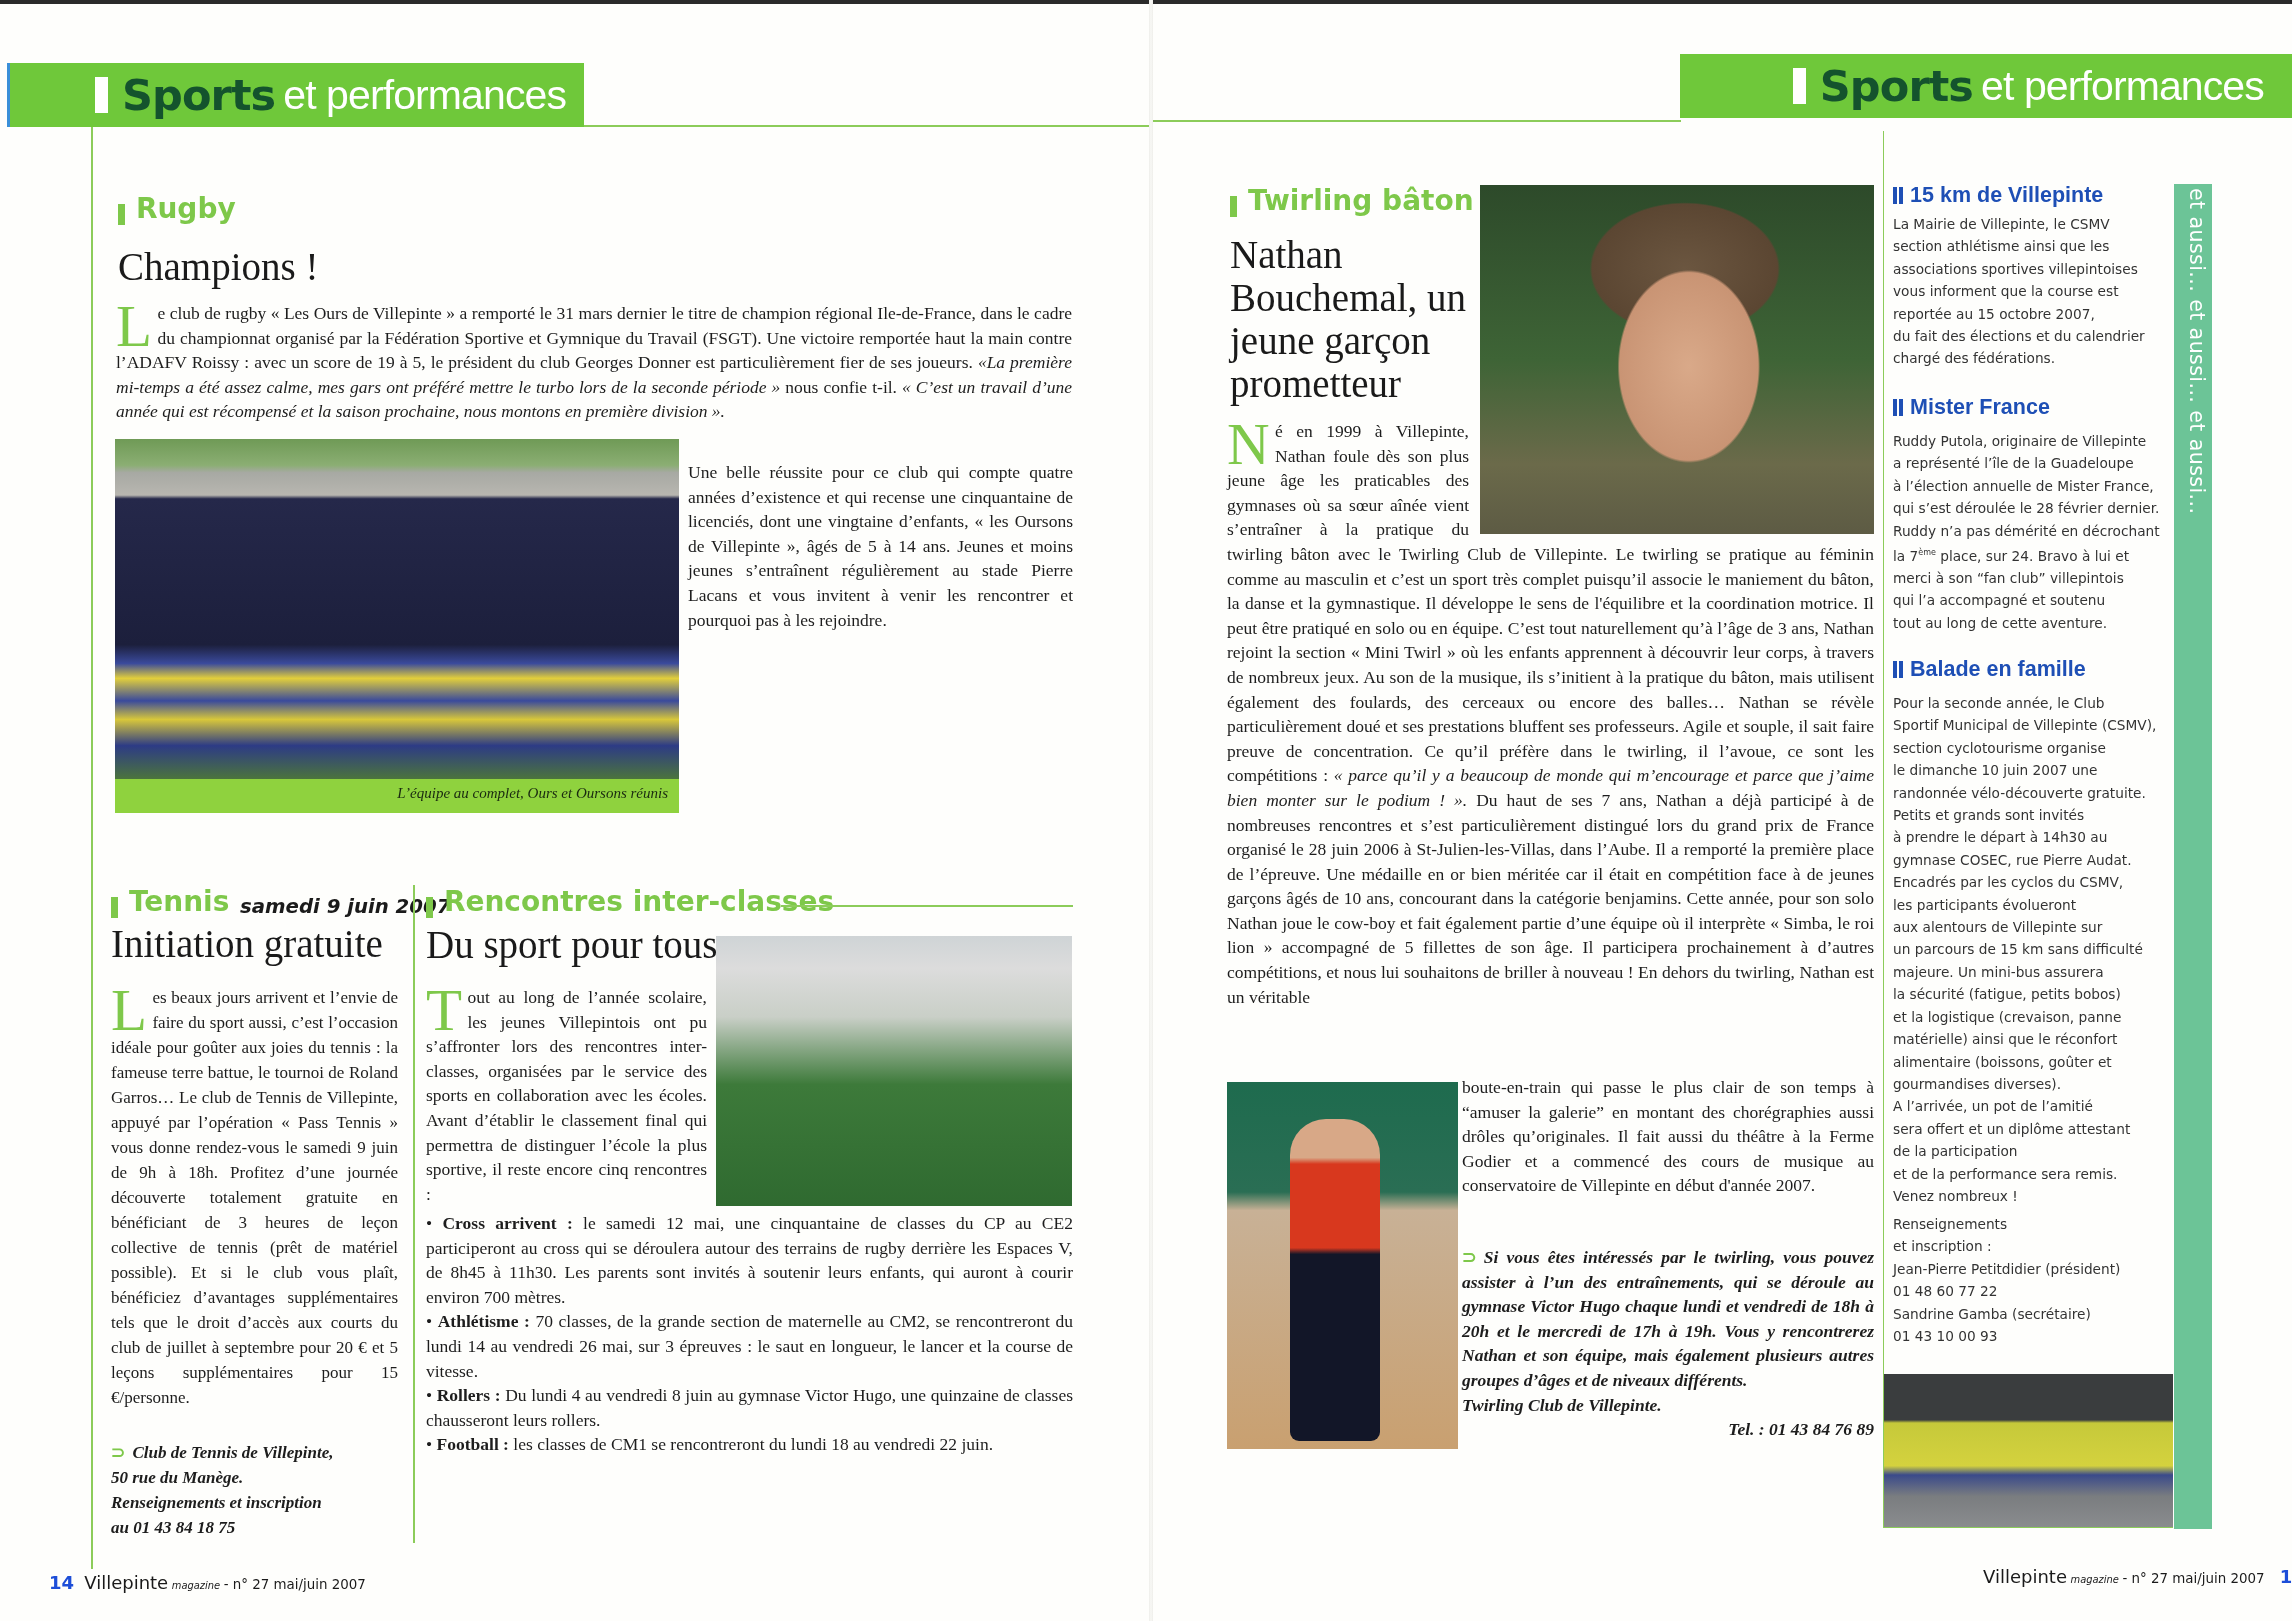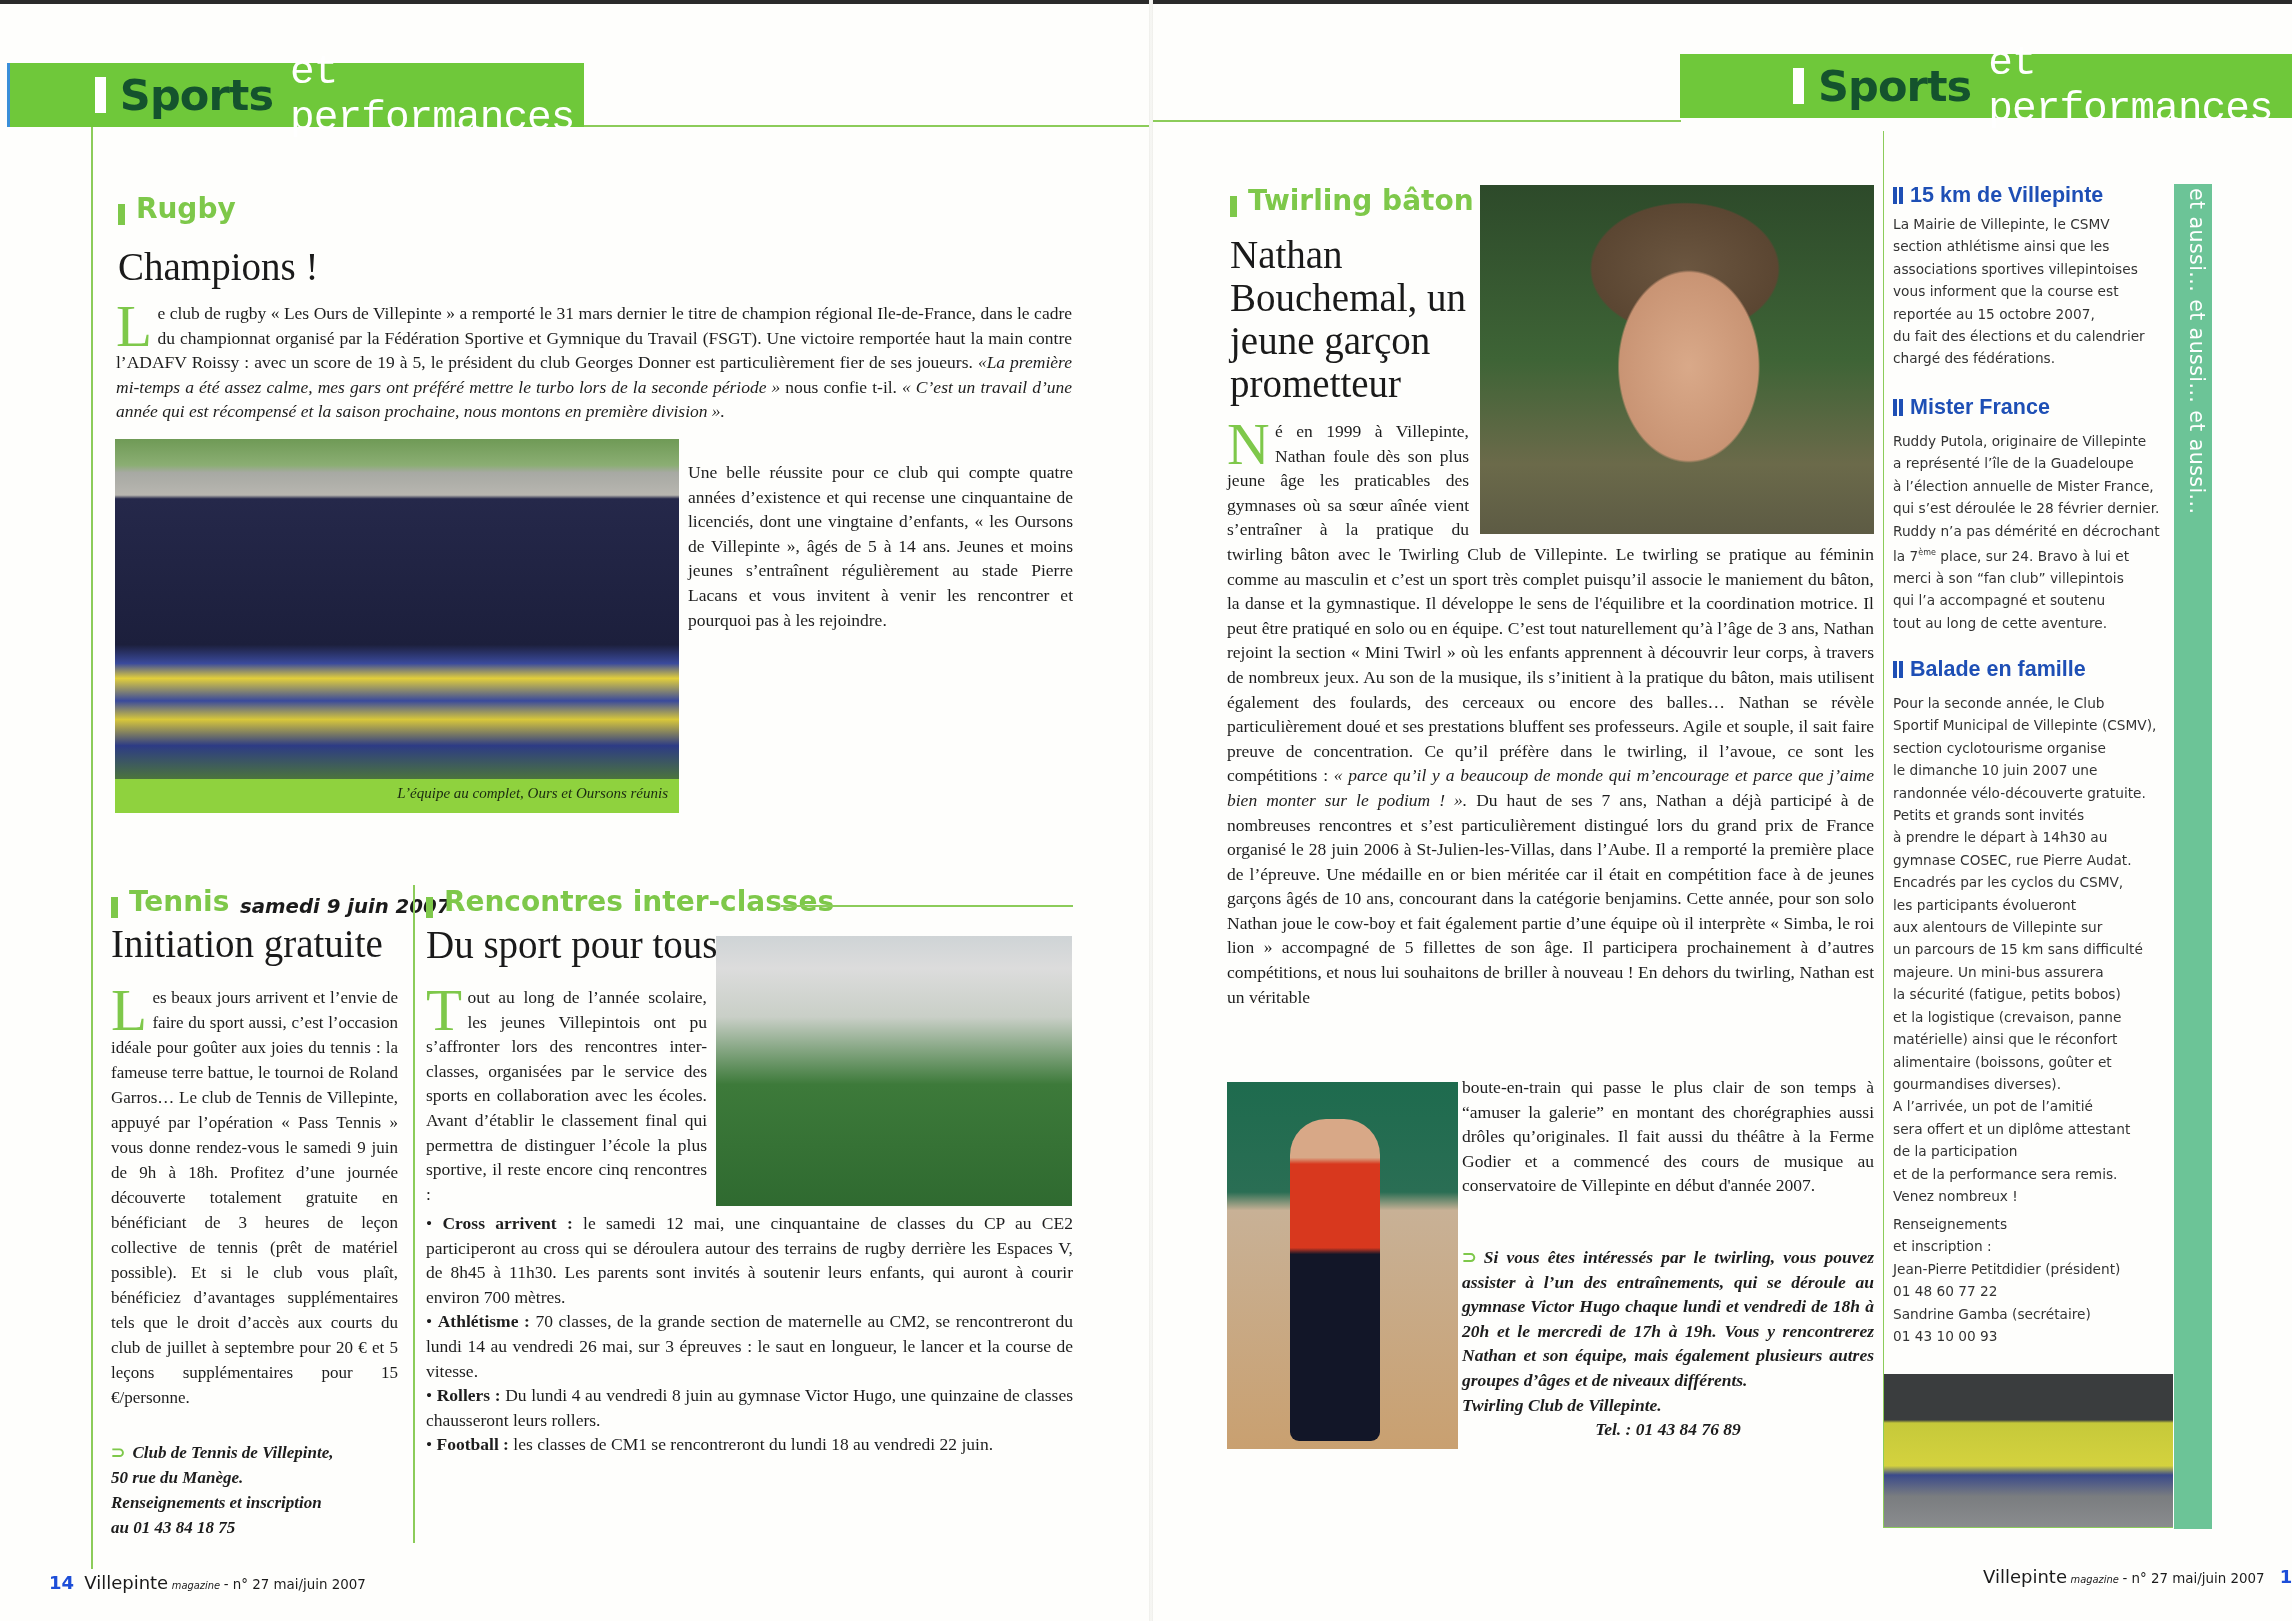--- a/index.html
+++ b/index.html
@@ -11,21 +11,21 @@
   .topshadow { position: absolute; left: 0; top: 0; width: 2293px; height: 3.6px; background: #2a2a2a; }
 
   
   .band { position: absolute; height: 64px; background: #6fc83a; display: flex; align-items: center; }
   .band-left { left: 7.2px; top: 63px; width: 577px; border-left: 3.6px solid #3a8fd8; }
   .band-right { left: 1680px; top: 54px; width: 613px; }
   .band .bar { width: 12.5px; height: 36px; background: #ffffff; margin-right: 14.3px; }
   .band-left .bar { margin-left: 85px; }
   .band-right .bar { margin-left: 113px; }
   .band .strong { font-family: "DejaVu Sans", sans-serif; font-weight: bold; font-size: 43px; color: #14532d; letter-spacing: -0.9px; }
-  .band .light { font-family: Liberation Mono, monospace; font-weight: 200; font-size: 41px; color: #ffffff; margin-left: 17px; letter-spacing: -0.9px; }
+  .band .light { font-family: Liberation Sans, sans-serif; font-weight: 200; font-size: 41px; color: #ffffff; margin-left: 8px; letter-spacing: -0.9px; }
 
   .rule-h { position: absolute; height: 1.8px; background: #8ccc5a; }
   .rule-v { position: absolute; width: 1.8px; background: #8ccc5a; }
 
   
   .kicker { position: absolute; font-family: "DejaVu Sans", sans-serif; font-weight: bold; color: #7ec84a; font-size: 28px; display: flex; align-items: flex-end; white-space: nowrap; }
   .kicker .kbar { display: inline-block; width: 7.2px; height: 21.5px; background: #7ec84a; margin-right: 10.7px; }
   .kicker .kdate { font-style: italic; color: #1b1b1b; font-size: 19.7px; margin-left: 10.7px; }
   .headline { position: absolute; font-family: "Liberation Serif", serif; font-size: 39px; line-height: 45px; color: #1a1a1a; }
 
@@ -167,21 +167,21 @@
   </div>
 
   <div class="photo twirl-photo"></div>
   <div class="twirl-figure"></div>
 
   <div class="body" style="left:1462px; top:1075px; width:412px;">boute-en-train qui passe le plus clair de son temps à “amuser la galerie”  en montant des chorégraphies aussi drôles qu’originales. Il fait aussi du théâtre à la Ferme Godier et a commencé des cours de musique au conservatoire de Villepinte en début d'année 2007.</div>
 
   <div class="body" style="left:1462px; top:1245px; width:412px;">
     <p class="contact"><span class="arrow">⊃</span><span>Si vous êtes intéressés par le twirling, vous pouvez assister à l’un des entraînements, qui se déroule au gymnase Victor Hugo chaque lundi et vendredi de 18h à 20h et le mercredi de 17h à 19h. Vous y rencontrerez Nathan et son équipe, mais également plusieurs autres groupes d’âges et de niveaux différents.</span></p>
     <p class="contact" style="text-align:left;">Twirling Club de Villepinte.</p>
-    <p class="contact" style="text-align:center;">Tel. : 01 43 84 76 89</p>
+    <p class="contact" style="text-align:right;">Tel. : 01 43 84 76 89</p>
   </div>
 
   <div class="side-box"></div>
 
   <div class="side-title" style="left:1893px; top:183px;justify-content:flex-end;">
     <span class="sbar"></span>
       <span class="sbar sbar2"></span>
     <span>15 km de Villepinte</span>
   </div>
   <div class="side-text" style="left:1893px; top:213px;">La Mairie de Villepinte, le CSMV

